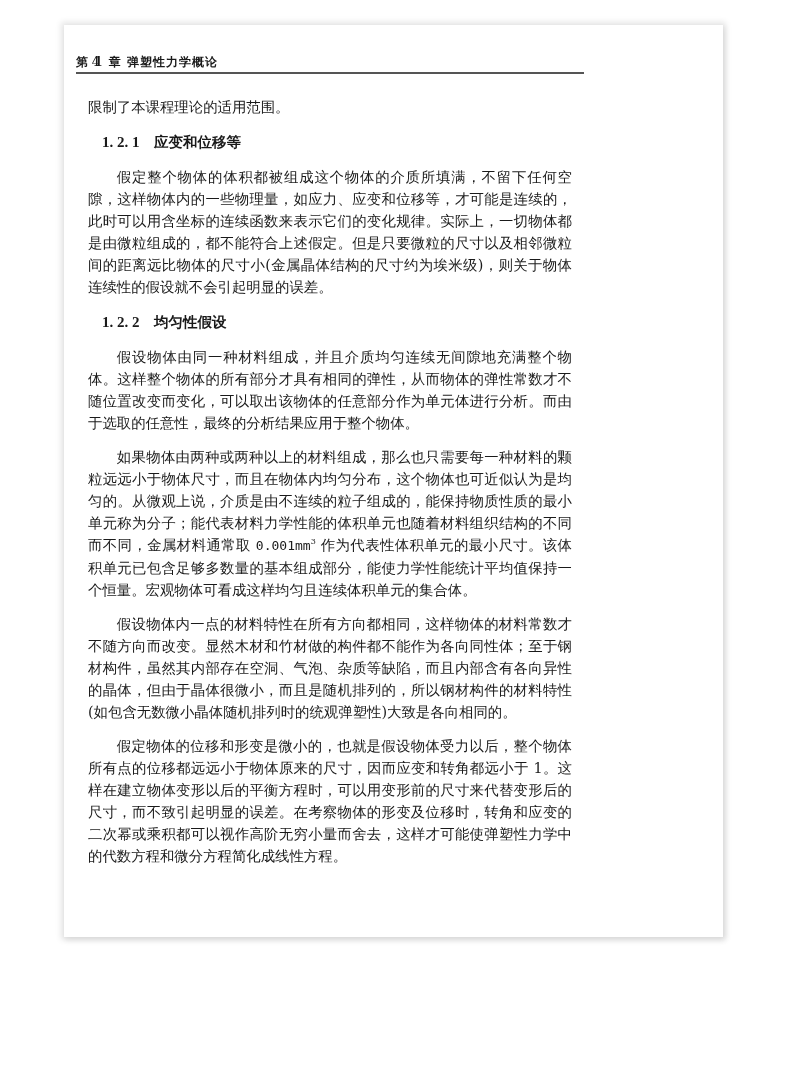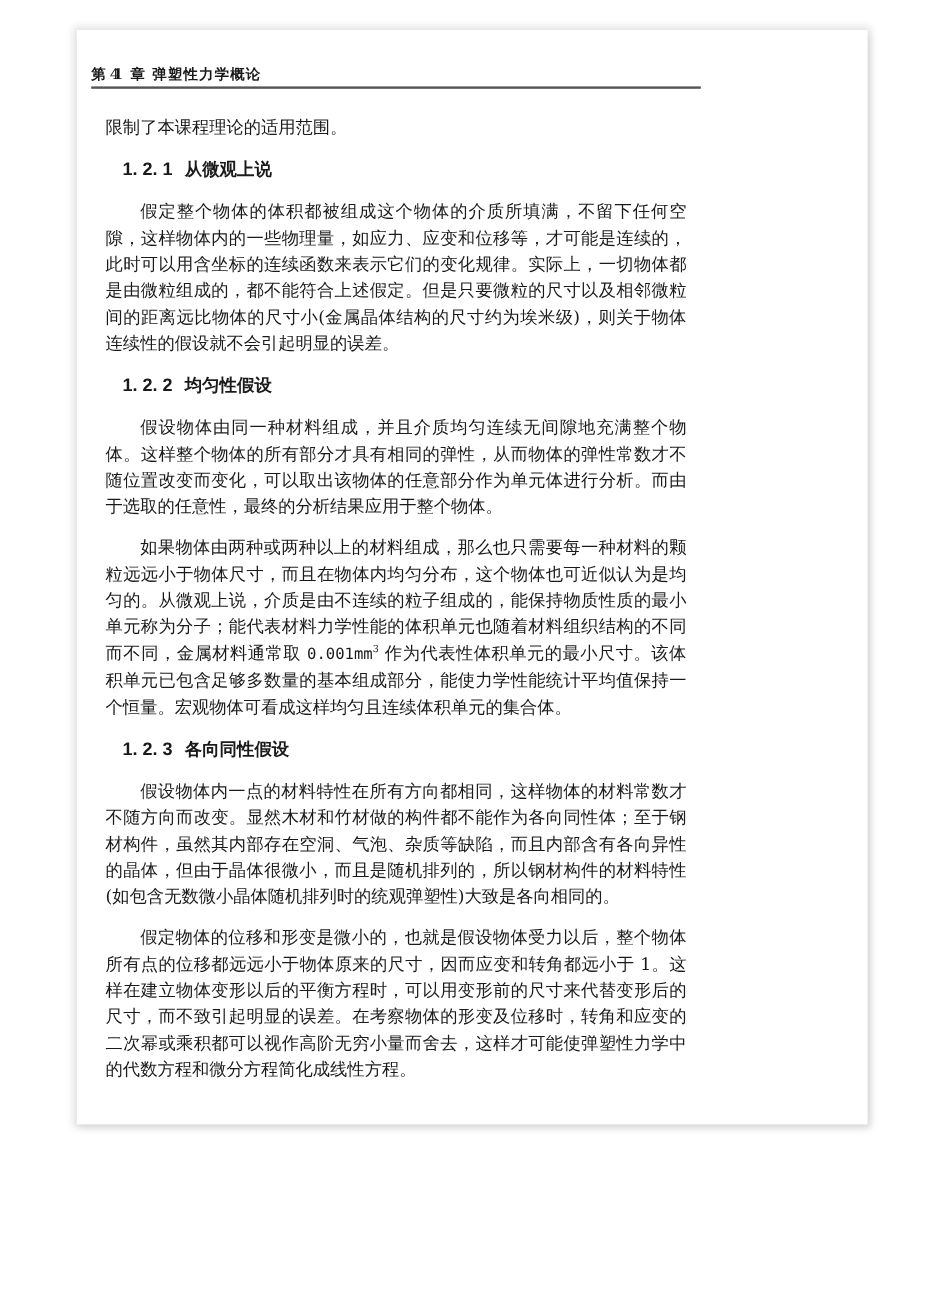--- a/index.html
+++ b/index.html
@@ -23,48 +23,45 @@
     position: absolute; left: 76px; top: 84px; width: 508px;
     font-size: 14.4px; line-height: 22px; text-align: justify;
   }
   .content p { margin: 12px; text-indent: 2em; }
   .content p.noindent { text-indent: 0; }
   .content h3 {
     margin: 10px 0 10px 0; padding-left: 26px;
     font-family: "DejaVu Sans", "Liberation Sans", sans-serif;
     font-size: 14.5px; font-weight: bold; line-height: 24px;
   }
-  .content h3 .num { display: inline-block; width: 52px; font-family: Liberation Sans, sans-serif; font-size: 15px; }
+  .content h3 .num { display: inline-block; width: 52px; font-family: Liberation Serif, serif; font-size: 15px; }
   sup { font-size: 8px; line-height: 0; }
   .mono { font-family: "DejaVu Sans Mono", monospace; font-size: 13px; }
 </style>
 </head>
 <body>
 
 <div class="page"></div>
 
 <div class="header">
   <span class="pno">· 4 ·</span>
   <span class="chap">第 1 章   弹塑性力学概论</span>
 </div>
 <div class="rule"></div>
 
 <div class="content">
   <p class="noindent">限制了本课程理论的适用范围。</p>
 
   <h3>
-    <span class="num">1. 2. 1</span><span>从微观上说</span>
+    <span class="num">1. 2. 1</span><span>应变和位移等</span>
   </h3>
   <p>假定整个物体的体积都被组成这个物体的介质所填满，不留下任何空隙，这样物体内的一些物理量，如应力、应变和位移等，才可能是连续的，此时可以用含坐标的连续函数来表示它们的变化规律。实际上，一切物体都是由微粒组成的，都不能符合上述假定。但是只要微粒的尺寸以及相邻微粒间的距离远比物体的尺寸小(金属晶体结构的尺寸约为埃米级)，则关于物体连续性的假设就不会引起明显的误差。</p>
 
   <h3>
     <span class="num">1. 2. 2</span><span>均匀性假设</span>
   </h3>
   <p>假设物体由同一种材料组成，并且介质均匀连续无间隙地充满整个物体。这样整个物体的所有部分才具有相同的弹性，从而物体的弹性常数才不随位置改变而变化，可以取出该物体的任意部分作为单元体进行分析。而由于选取的任意性，最终的分析结果应用于整个物体。</p>
   <p><span>如果物体由两种或两种以上的材料组成，那么也只需要每一种材料的颗粒远远小于物体尺寸，而且在物体内均匀分布，这个物体也可近似认为是均匀的。从微观上说，介质是由不连续的粒子组成的，能保持物质性质的最小单元称为分子；能代表材料力学性能的体积单元也随着材料组织结构的不同而不同，金属材料通常取 </span><span class="mono">0.001mm</span><sup>3</sup><span> 作为代表性体积单元的最小尺寸。该体积单元已包含足够多数量的基本组成部分，能使力学性能统计平均值保持一个恒量。宏观物体可看成这样均匀且连续体积单元的集合体。</span></p>
 
-  <h3>
-    <span class="num">1. 2. 3</span><span>各向同性假设</span>
-  </h3>
   <p>假设物体内一点的材料特性在所有方向都相同，这样物体的材料常数才不随方向而改变。显然木材和竹材做的构件都不能作为各向同性体；至于钢材构件，虽然其内部存在空洞、气泡、杂质等缺陷，而且内部含有各向异性的晶体，但由于晶体很微小，而且是随机排列的，所以钢材构件的材料特性(如包含无数微小晶体随机排列时的统观弹塑性)大致是各向相同的。</p>
 
   <p>假定物体的位移和形变是微小的，也就是假设物体受力以后，整个物体所有点的位移都远远小于物体原来的尺寸，因而应变和转角都远小于 1。这样在建立物体变形以后的平衡方程时，可以用变形前的尺寸来代替变形后的尺寸，而不致引起明显的误差。在考察物体的形变及位移时，转角和应变的二次幂或乘积都可以视作高阶无穷小量而舍去，这样才可能使弹塑性力学中的代数方程和微分方程简化成线性方程。</p>
 </div>
 
 </body></html>

